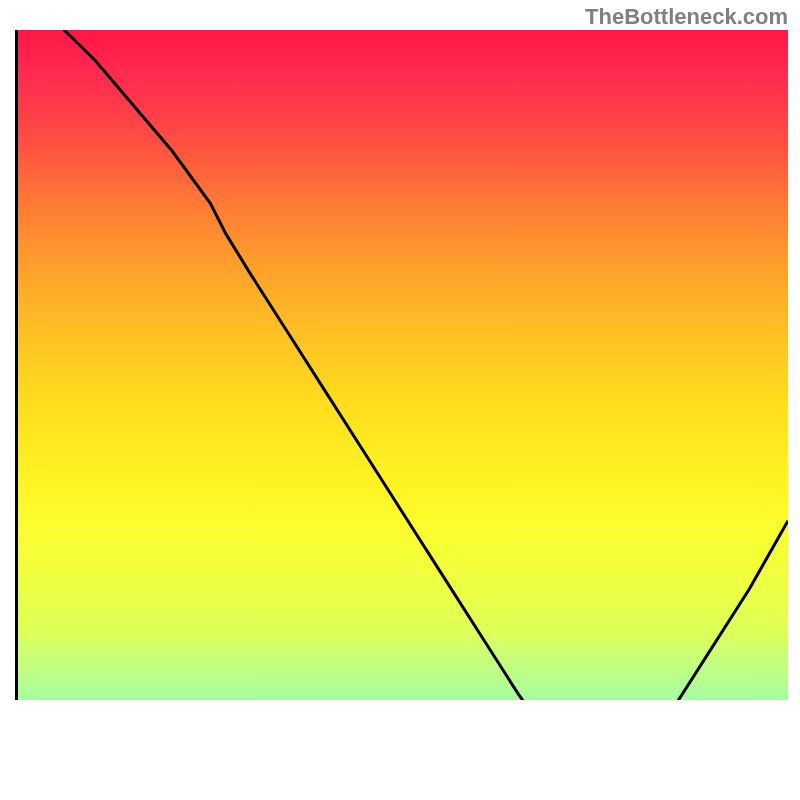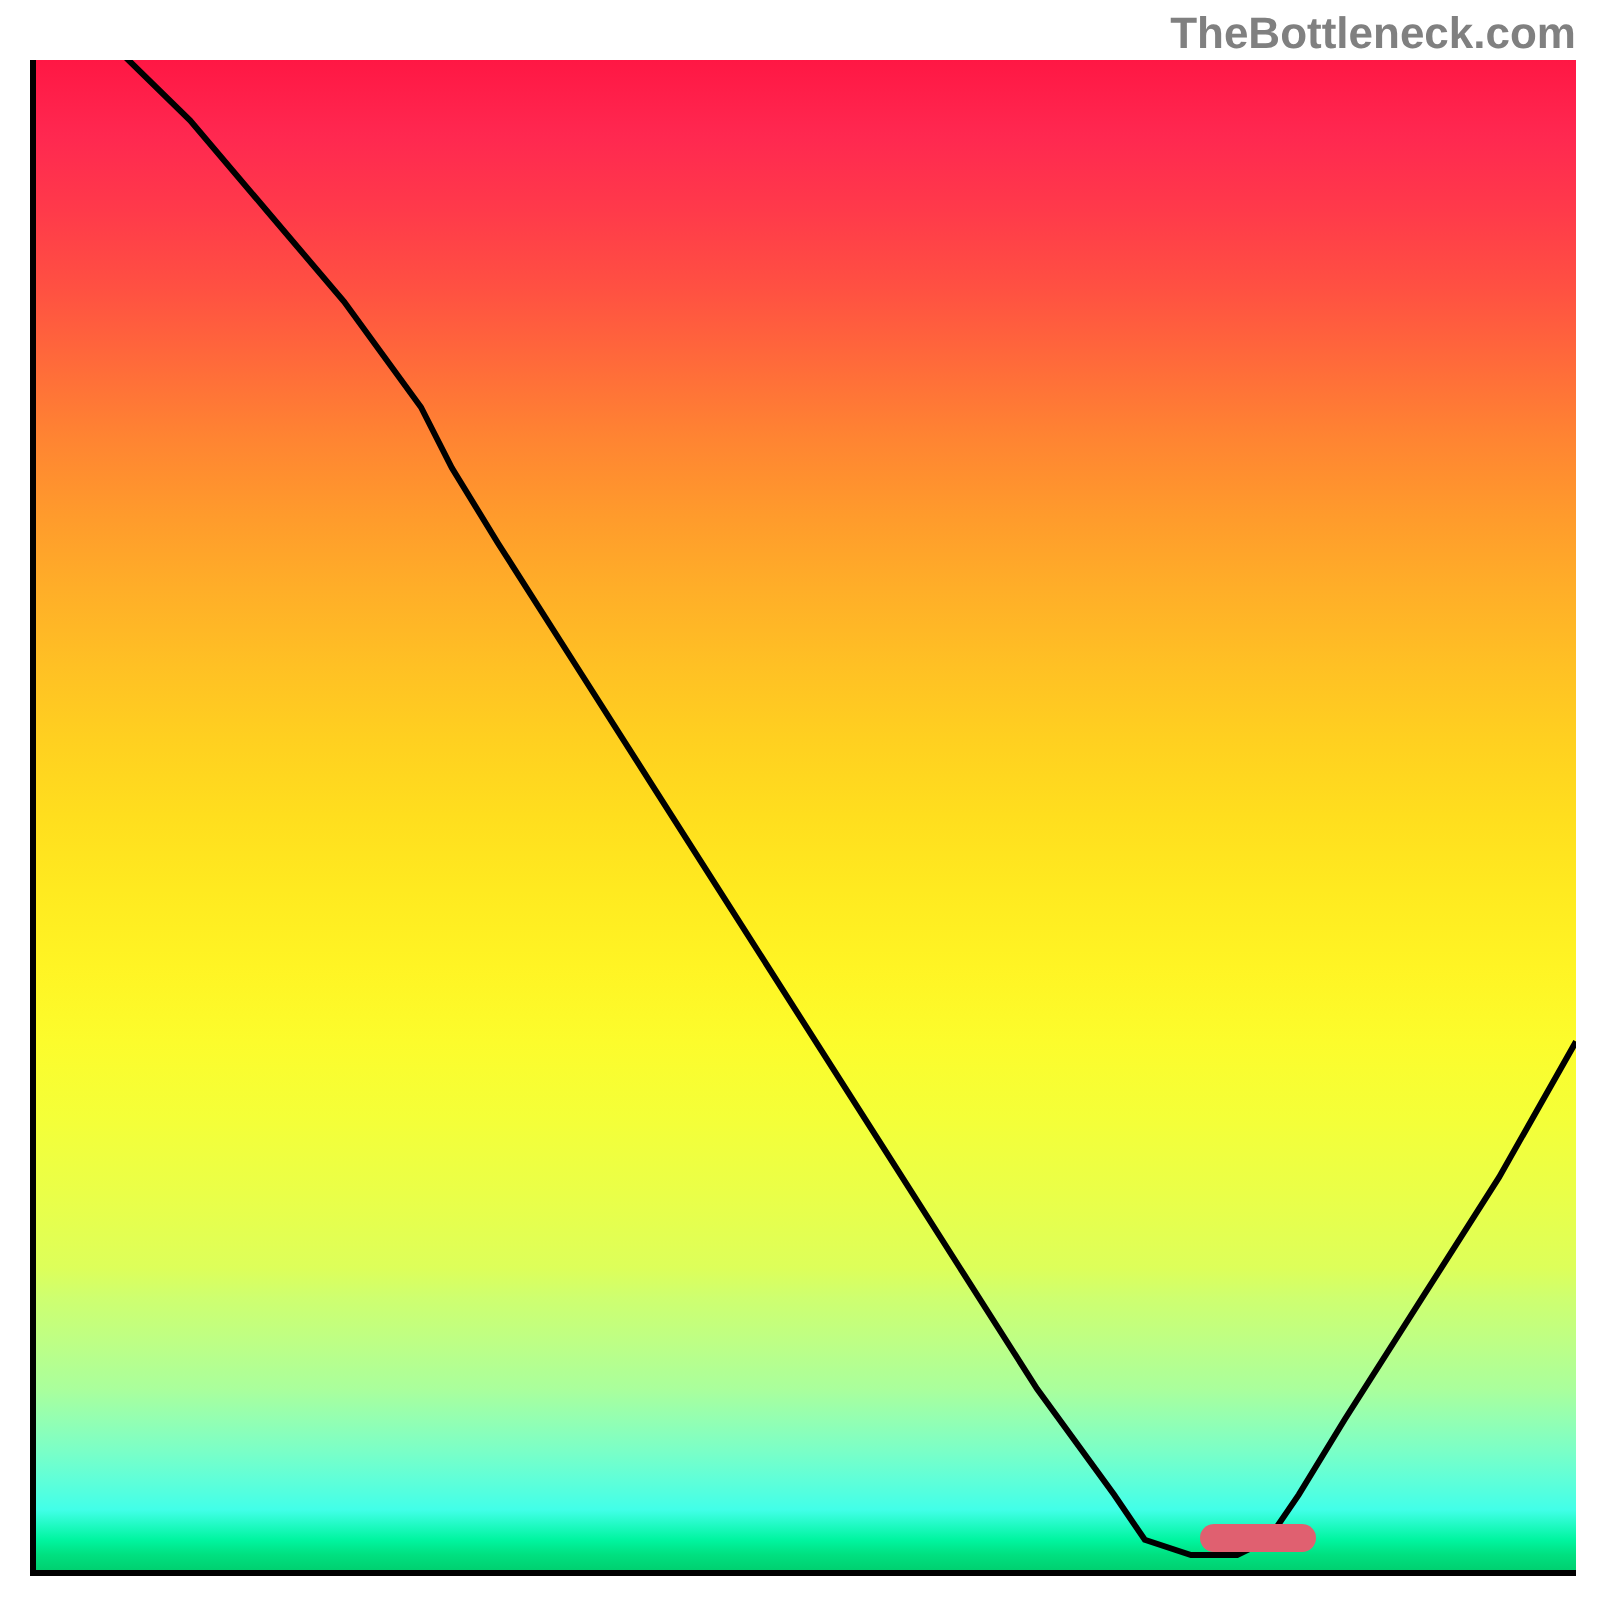--- a/index.html
+++ b/index.html
@@ -1,16 +1,16 @@
 <!DOCTYPE html>
 <html><head>
 <meta charset="utf-8">
 <style>
 body{margin:0;padding:0;background:#fff;font-family:Arial,sans-serif}
-.container{width:800px;height:800px;position:relative}
+.container{width:800px;height:700px;position:relative}
 .watermark{position:absolute;top:4px;right:12px;font-size:22px;font-weight:bold;color:#808080;z-index:10}
 .chart-area{position:absolute;top:30px;left:15px;width:770px;height:755px;border-left:3px solid #000;border-bottom:3px solid #000}
 .gradient-bg{position:absolute;top:0;left:0;width:100%;height:100%;background:linear-gradient(to bottom,
 #ff1744 0%,
 #ff2850 5%,
 #ff3a4a 10%,
 #ff5042 15%,
 #ff6a3a 20%,
 #ff8432 25%,
 #ff9a2c 30%,

